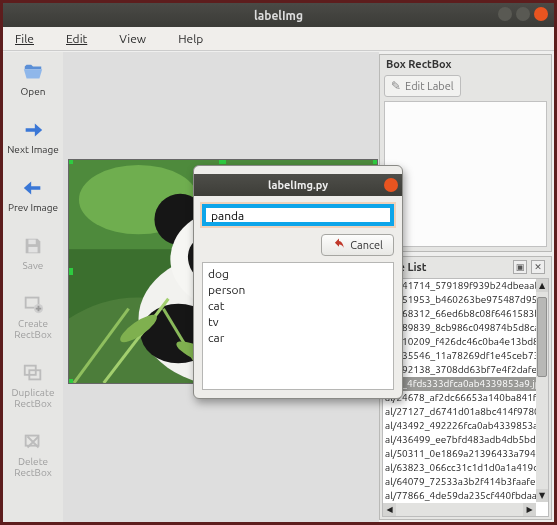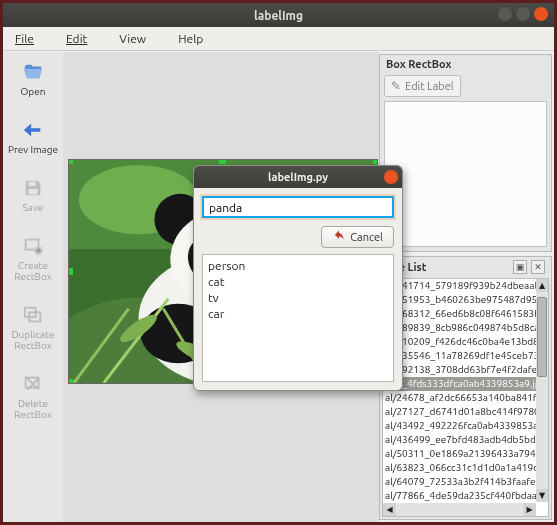--- a/index.html
+++ b/index.html
@@ -36,24 +36,24 @@
   .flbody .row.sel { background:#9a9a97; color:#fff; }
   .flbody .scroll-y { position:absolute; right:0; top:0; bottom:14px; width:12px; background:#e2e2e0; }
   .flbody .scroll-y .th { position:absolute; left:1px; right:1px; top:18px; height:80px; background:#b8b8b6; border:1px solid #8f8f8e; border-radius:2px; }
   .flbody .scroll-y .arr { position:absolute; left:0; right:0; height:13px; background:#d4d4d2; font-size:8px; display:flex;align-items:center;justify-content:center;}
   .flbody .scroll-y .arr.up{top:0;} .flbody .scroll-y .arr.dn{bottom:0;}
   .flbody .scroll-x { position:absolute; left:0; right:12px; bottom:0; height:13px; background:#e2e2e0; }
   .flbody .scroll-x .arr { position:absolute; top:0; bottom:0; width:13px; background:#d4d4d2; font-size:8px; display:flex;align-items:center;justify-content:center;}
   .flbody .scroll-x .arr.l{left:0;} .flbody .scroll-x .arr.r{right:0;}
 
   .dialog { position:absolute; left:190px; top:162px; width:210px; background:#eeedea; border:1px solid #8a8a86; border-radius:6px; box-shadow:2px 4px 8px rgba(0,0,0,.35); overflow:hidden; z-index:50; }
-  .dlg-title { height:22px; background:linear-gradient(#4e4e49,#3d3d38); color:#eee; font-size:11px; font-weight:bold; display:flex; align-items:center; justify-content:center; position:relative; }
+  .dlg-title { height:22px; background:linear-gradient(#4e4e49,#3d3d38); color:#eee; font-size:11px; font-weight:bold; display:flex; align-items:center; justify-content:center; position:relative;margin-top:8px; }
   .dlg-title .cx { position:absolute; right:4px; top:4px; width:14px; height:14px; border-radius:7px; background:#e95420; }
   .dlg-body { padding:8px; }
-  .dlg-input { width:100%; height:22px; border:2px solid #0ea5e9; padding:0 5px; font-size:12px; outline:2px solid #f59d5e55; background:#fff; }
+  .dlg-input { width:100%; height:22px; border:4px solid #0ea5e9; padding:0 5px; font-size:12px; outline:2px solid #f59d5e55; background:#fff; }
   .dlg-btns { display:flex; justify-content:flex-end; margin-top:8px; }
   .dlg-btn { border:1px solid #a6a6a2; background:linear-gradient(#fdfdfc,#e8e8e5); border-radius:4px; padding:3px 10px; font-size:11px; display:inline-flex; align-items:center; gap:4px; color:#333;}
   .dlg-list { margin-top:6px; background:#fff; border:1px solid #b6b6b4; height:128px; padding:3px 5px; font-size:12px; line-height:16px; color:#222; }
 
   .pencil::before{content:"✎"; font-size:12px; color:#888;}
 </style>
 </head>
 <body>
 
 <div class="frame">
@@ -74,20 +74,26 @@
   </div>
 
   <div class="body">
     <div class="toolbar">
       <div class="tbtn">
         <svg class="ic" viewBox="0 0 24 24">
             <path fill="#5b8fd6" d="M3 6l2-2h5l2 2h9v3H3z"></path>
             <path fill="#8fb7ea" d="M2 9h20l-3 10H5z"></path>
           </svg>
         <span>Open</span>
+      </div>
+      <div class="tbtn">
+        <svg class="ic" viewBox="0 0 24 24">
+            <path fill="#3a77d6" d="M4 10h10V5l8 7-8 7v-5H4z"></path>
+          </svg>
+        <span>Next Image</span>
       </div>
       <div class="tbtn">
         <svg class="ic" viewBox="0 0 24 24">
             <path fill="#3a77d6" d="M20 10H10V5l-8 7 8 7v-5h10z"></path>
           </svg>
         <span>Prev Image</span>
       </div>
       <div class="tbtn dis">
         <svg class="ic" viewBox="0 0 24 24">
             <path fill="#bdbdbd" d="M4 4h13l3 3v13H4z"></path>
@@ -230,20 +236,21 @@
       <input class="dlg-input" value="panda" style="">
       <div class="dlg-btns">
         <div class="dlg-btn">
           <svg width="14" height="14" viewBox="0 0 24 24">
               <path fill="#c0392b" d="M12 5V1L5 8l7 7V11c4 0 7 2 8 6 0-6-4-12-8-12z"></path>
             </svg>
           <span>Cancel</span>
         </div>
       </div>
       <div class="dlg-list" id="dlg-options">
+          <div>dog</div>
           <div>person</div>
           <div>cat</div>
           <div>tv</div>
           <div>car</div>
         </div>
     </div>
   </div>
 
 </div>
 

